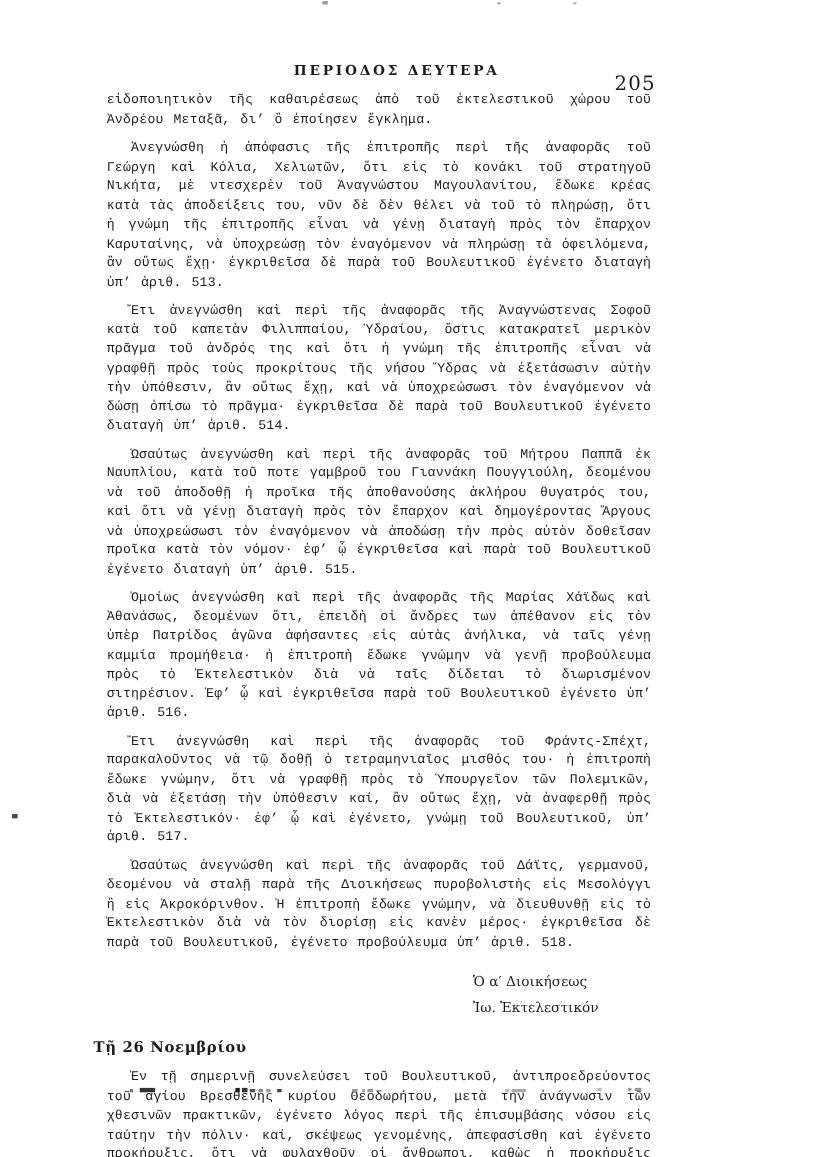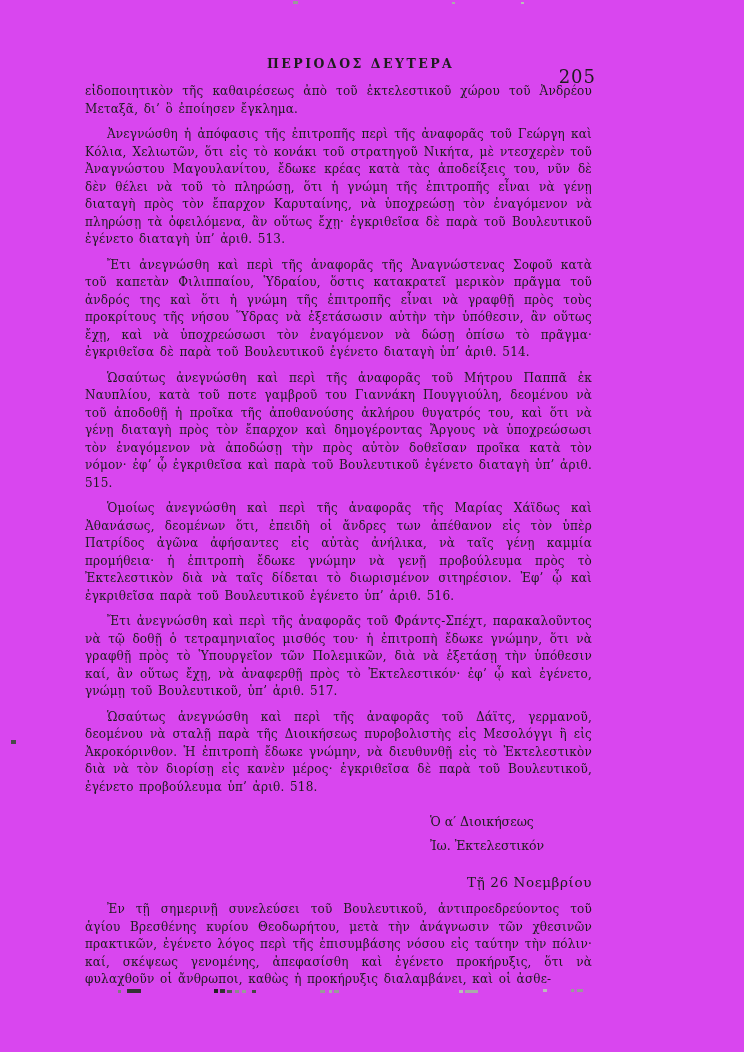--- a/index.html
+++ b/index.html
@@ -1,20 +1,20 @@
 <!DOCTYPE html>
 <html><head>
 <meta charset="utf-8">
 <style>
   html, body { margin: 0; padding: 0; background: #e8e8e8; }
   .page {
     position: relative;
     width: 744px;
     height: 1052px;
-    background: #d946ef;
+    background: #ffffff;
     font-family: "DejaVu Serif", serif;
     color: #1d1d1d;
     overflow: hidden;
     margin: 0 auto;
   }
   .col {
     position: absolute;
     left: 85px;
     top: 54px;
     width: 507px;
@@ -33,43 +33,44 @@
     white-space: nowrap;
   }
   .page-number {
     position: absolute;
     right: -4px;
     top: 12px;
     font-size: 18px;
     letter-spacing: 1px;
   }
   .body-text p {
-    margin: 8px 0 0 0;
+    margin: 8px 0 0 12px;
     font-size: 12px;
     line-height: 17.5px;
     text-align: justify;
     text-indent: 22px;
     word-spacing: 1.5px;
     letter-spacing: 0.2px;
+    font-family: Liberation Mono, monospace;
   }
   .body-text p.continuation {
     text-indent: 0;
     margin-top: 5px;
   }
   .signature {
     margin: 14px 0 0 345px;
     font-size: 12.5px;
     line-height: 24px;
     white-space: nowrap;
   }
   .date-heading {
     margin: 16px 0 0 0;
-    text-align: right;
+    text-align: left;
     font-size: 13.5px;
-    font-weight: normal;
+    font-weight: bold;
     letter-spacing: 0.6px;
   }
   .body-text p.session-paragraph {
     margin-top: 11px;
   }
   .noise {
     position: absolute;
   }
 </style>
 </head>

